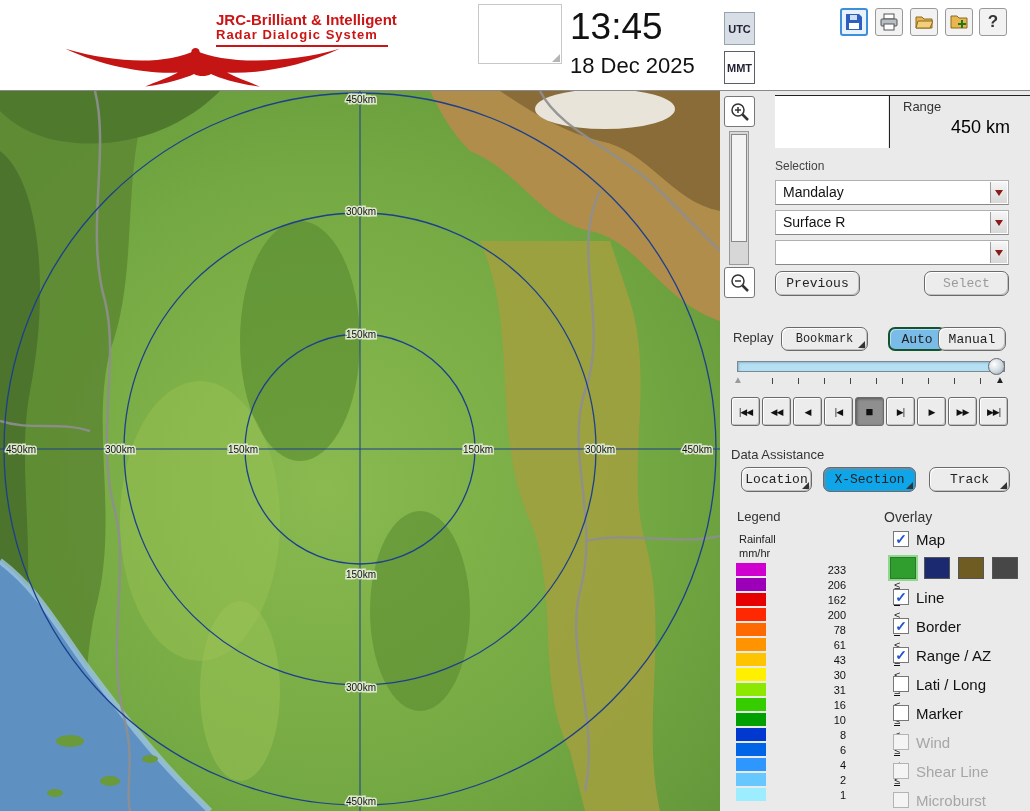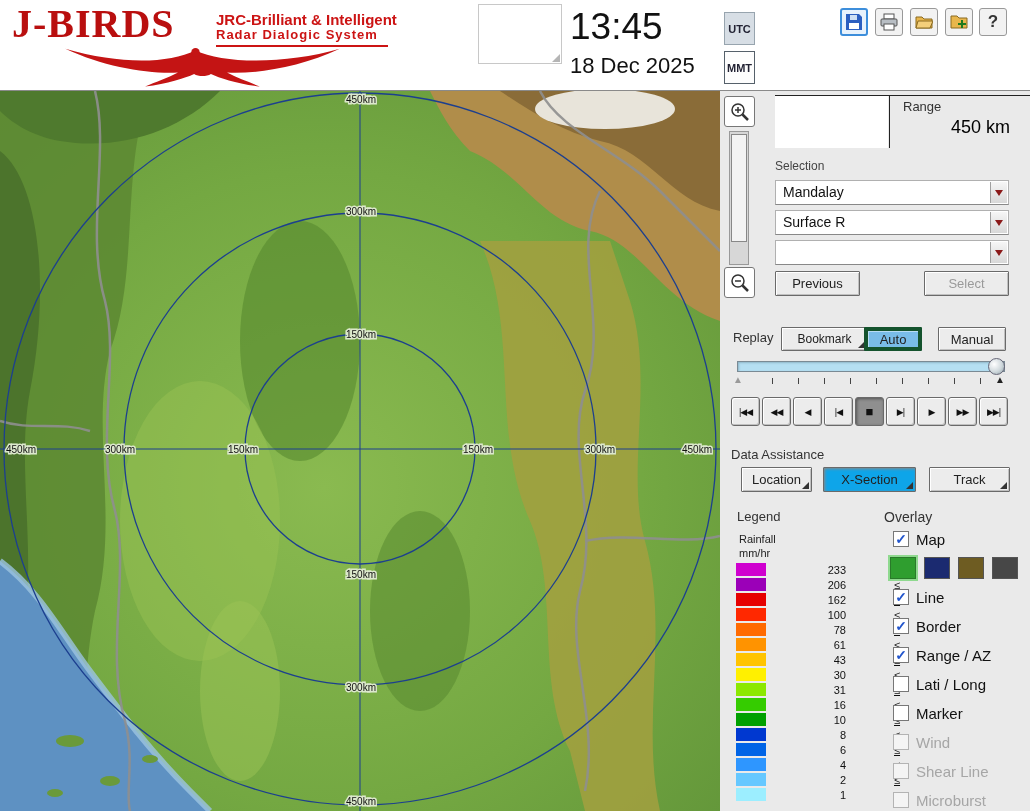--- a/index.html
+++ b/index.html
@@ -53,29 +53,29 @@
   .range-value { position:absolute; left:880px; top:117px; width:130px; text-align:right; font-size:18px; color:#000; }
 
   .sel-label { position:absolute; left:775px; top:159px; font-size:12px; color:#444; }
   .dd { position:absolute; left:775px; width:234px; height:25px; background:#fff; border:1px solid #b0b0b0; border-bottom-color:#888; }
   .dd1 { top:180px; } .dd2 { top:210px; } .dd3 { top:240px; }
   .dd-text { position:absolute; left:7px; top:0; line-height:23px; font-size:14px; color:#111; }
   .dd-arrow { position:absolute; right:1px; top:1px; width:17px; height:21px; background:linear-gradient(#f6f6f6,#d8d8d8);
               border-left:1px solid #a0a0a0; display:flex; align-items:center; justify-content:center; cursor:pointer; }
   .dd-tri { width:0; height:0; border:4px solid transparent; border-top:6px solid #8b1a1a; margin-top:5px; }
 
-  .btn { position:absolute; background:#ececec; border:1px solid #6a6a6a; border-radius:1px;
+  .btn { position:absolute; background:#ececec; border:1px solid #6a6a6a; border-radius:7px;
          box-shadow:inset 1px 1px 0 #fff, inset -1px -1px 0 #c0c0c0;
-         font-size:13px; color:#222; display:flex; align-items:center; justify-content:center; cursor:pointer; }
+         font-size:13px; color:#222; display:flex; align-items:center; justify-content:center; cursor:pointer;font-family:Liberation Mono, monospace; }
   .btn-prev { left:775px; top:271px; width:85px; height:25px; }
   .btn-select { left:924px; top:271px; width:85px; height:25px; color:#9a9a9a; }
 
   .replay-label { position:absolute; left:733px; top:330px; font-size:13px; color:#333; }
   .btn-bookmark { left:781px; top:327px; width:87px; height:24px; font-size:12px; }
-  .btn-auto { left:864px; top:327px; width:58px; height:24px; background:#79bce8; border:4px solid #14532d;
+  .btn-auto { left:888px; top:327px; width:58px; height:24px; background:#79bce8; border:2px solid #14532d;
               box-shadow:inset 1px 1px 0 #b8dcf4; }
   .btn-manual { left:938px; top:327px; width:68px; height:24px; }
   .corner::after { content:""; position:absolute; right:2px; bottom:2px; width:0; height:0;
                    border-left:7px solid transparent; border-bottom:7px solid #333; }
 
   .tl-track { position:absolute; left:737px; top:361px; width:268px; height:11px; background:#b5dff2;
               border:1px solid #7a8a94; box-shadow:inset 1px 1px 2px #8fb6c8; cursor:pointer; }
   .tl-thumb { position:absolute; left:988px; top:358px; width:17px; height:17px; border-radius:50%;
               background:radial-gradient(circle at 35% 35%, #ffffff, #cfd8dc 55%, #8fa0a8); border:1px solid #667; cursor:pointer; }
   .tl-left-tri { position:absolute; left:733px; top:374px; font-size:10px; color:#9a9a9a; }
@@ -112,21 +112,20 @@
   .ov-row.disabled .cb { border-color:#b3b3b3; background:#f4f4f4; cursor:default; }
   .ov-row.disabled .ov-text { color:#a6a6a6; cursor:default; }
   .swatch-row { display:flex; margin:0 0 7px 6px; gap:8px; }
   .swatch { width:26px; height:22px; border:1px solid #555; cursor:pointer; }
   .swatch.selected { box-shadow:0 0 0 2px #8fd98f; border-color:#2a7a2a; }
 </style>
 </head>
 <body>
 
 <div class="header">
-  <div class="logo-title">J-BIRDS</div>
   <div class="logo-sub1">JRC-Brilliant &amp; Intelligent</div>
   <div class="logo-sub2">Radar  Dialogic  System</div>
   <div class="logo-underline"></div>
   <svg class="eagle" viewBox="0 0 400 60">
     <path d="M190,6 C150,26 80,26 4,4 C60,30 120,40 165,38 C150,46 132,52 118,58 C150,54 175,46 188,40 C194,44 206,44 212,40 C225,46 250,54 282,58 C268,52 250,46 235,38 C280,40 340,30 396,4 C320,26 230,26 190,6 Z" fill="#c41414"></path>
     <circle cx="190" cy="9" r="6" fill="#c41414"></circle>
   </svg>
 
   <div class="white-panel">
     <div class="grip"></div>
@@ -323,21 +322,21 @@
       <span class="lval">206</span>
       <span class="lle">≤</span>
     </div>
   <div class="lrow">
       <span class="lbar" style="background-color: rgb(230, 0, 0);"></span>
       <span class="lval">162</span>
       <span class="lle">≤</span>
     </div>
   <div class="lrow">
       <span class="lbar" style="background-color: rgb(255, 40, 0);"></span>
-      <span class="lval">100</span>
+      <span class="lval">200</span>
       <span class="lle">≤</span>
     </div>
   <div class="lrow">
       <span class="lbar" style="background-color: rgb(255, 106, 0);"></span>
       <span class="lval">78</span>
       <span class="lle">≤</span>
     </div>
   <div class="lrow">
       <span class="lbar" style="background-color: rgb(255, 147, 0);"></span>
       <span class="lval">61</span>

